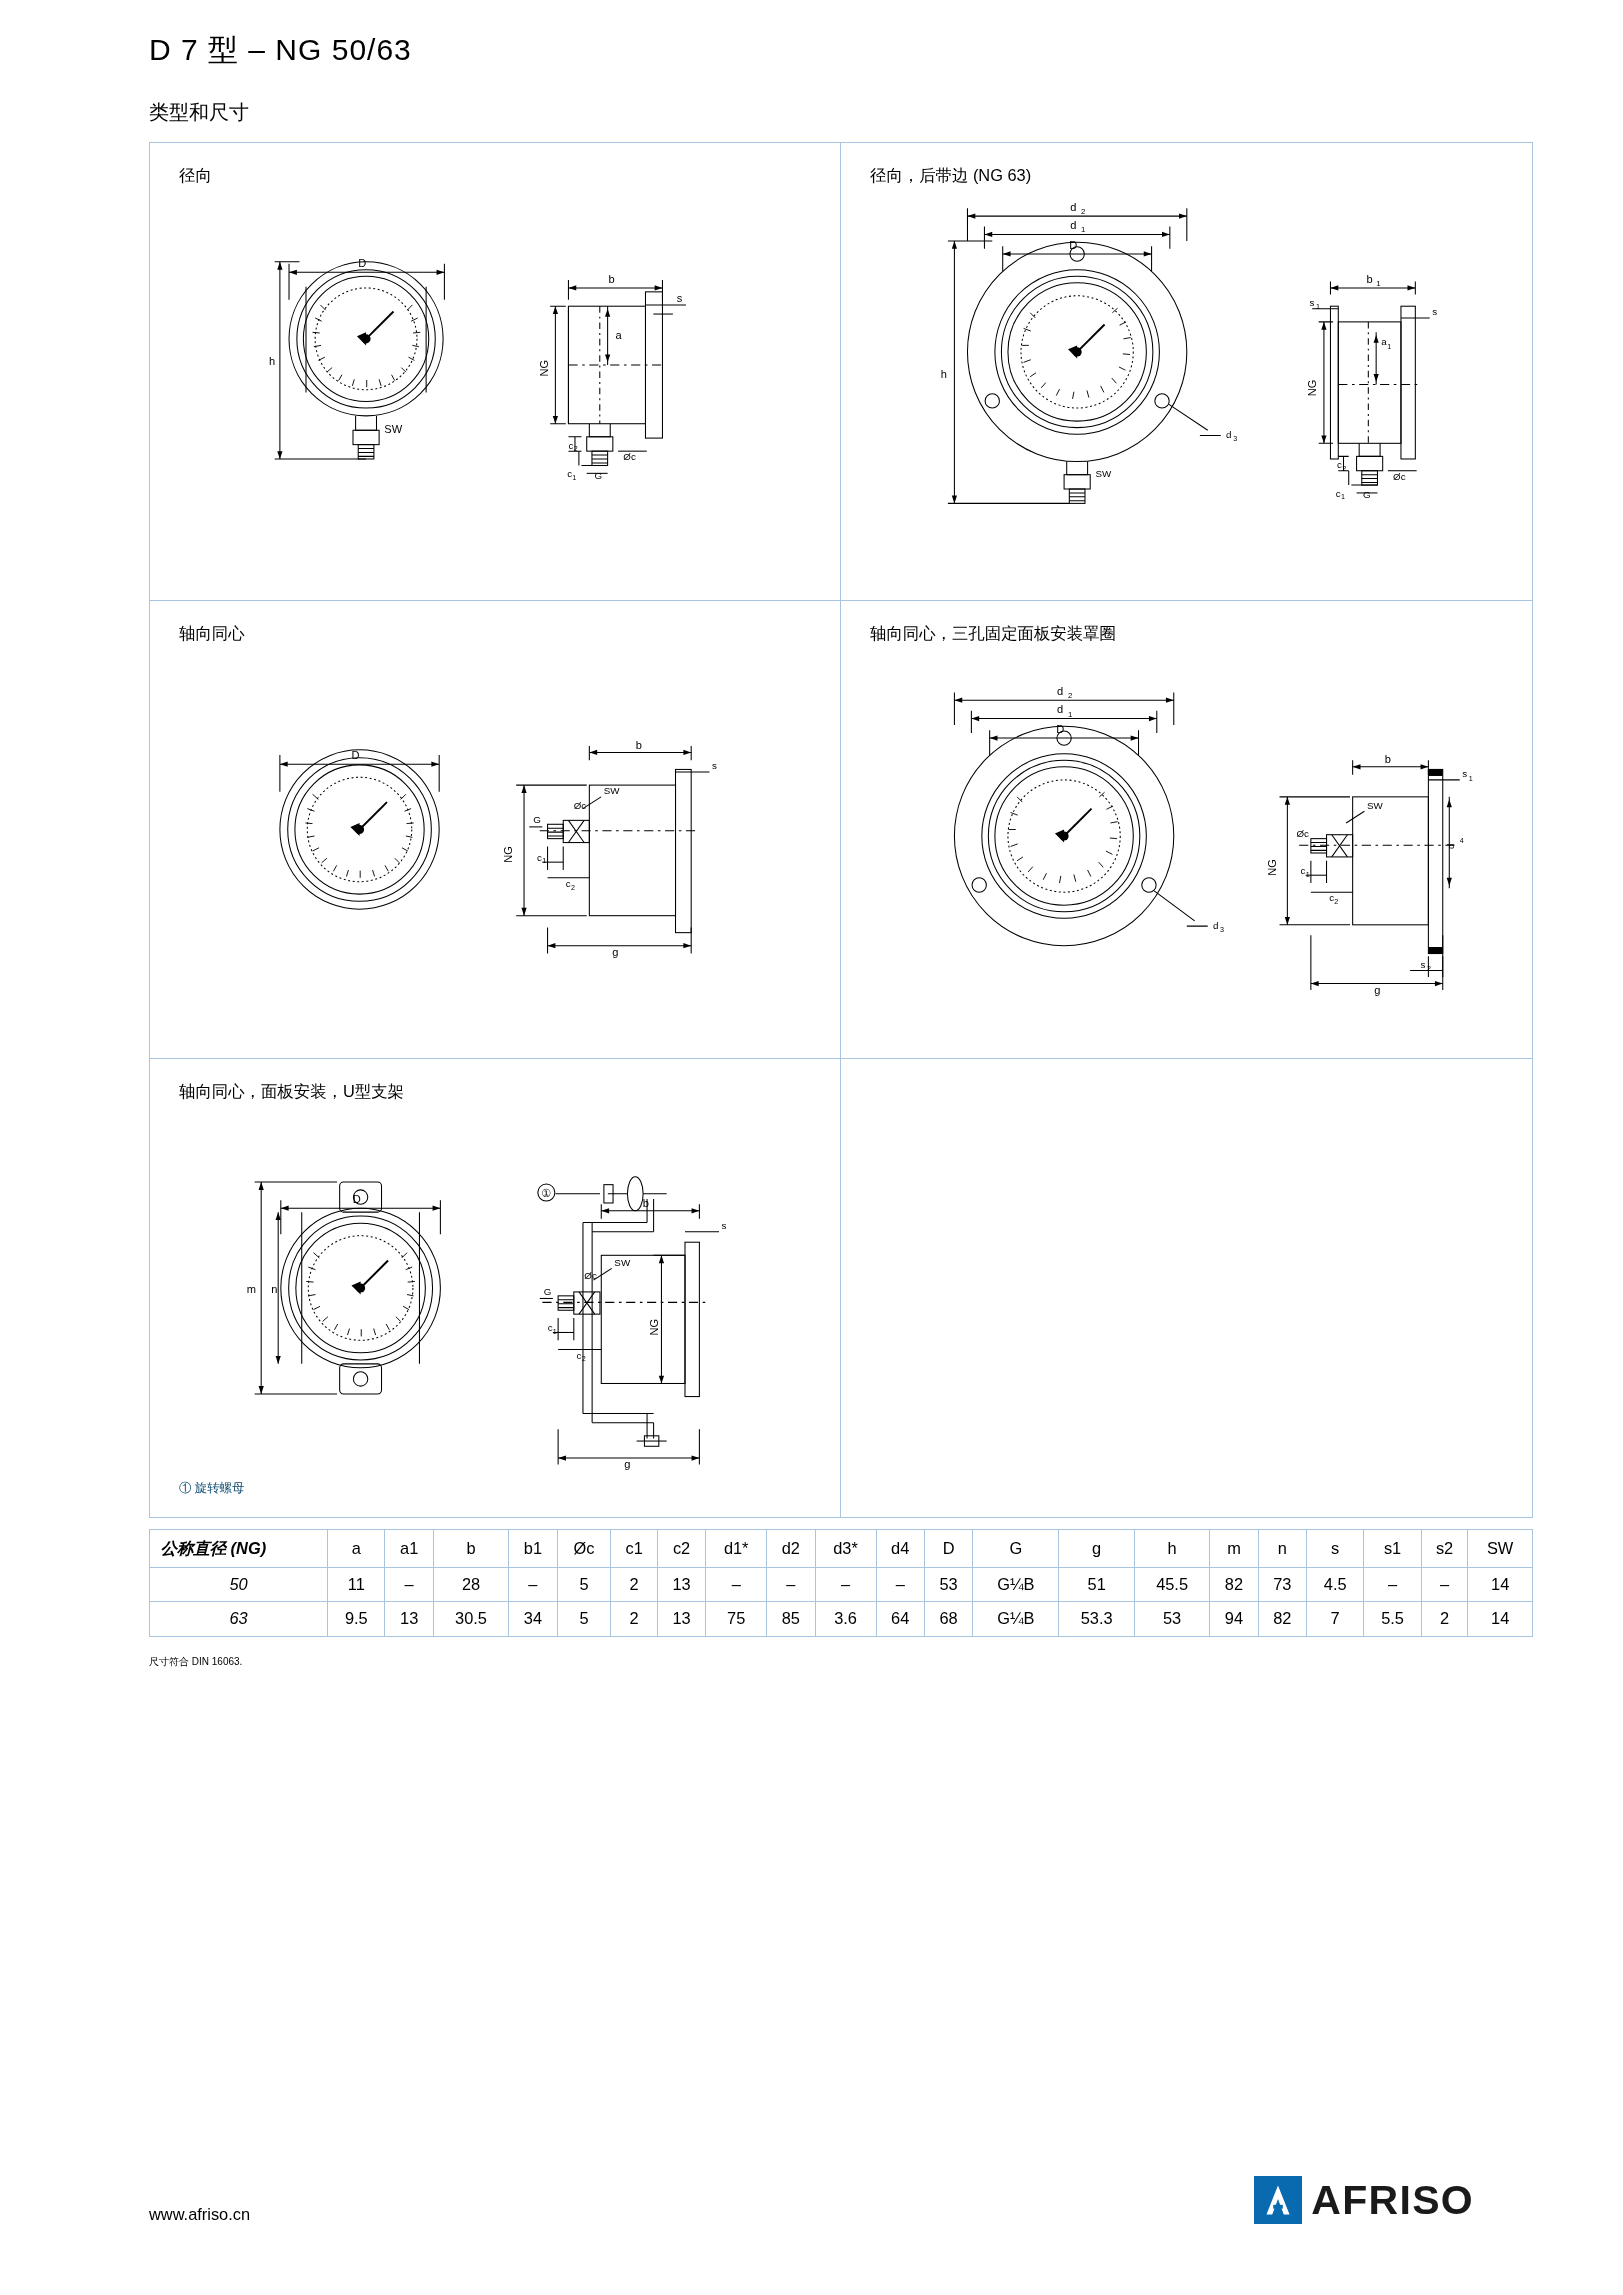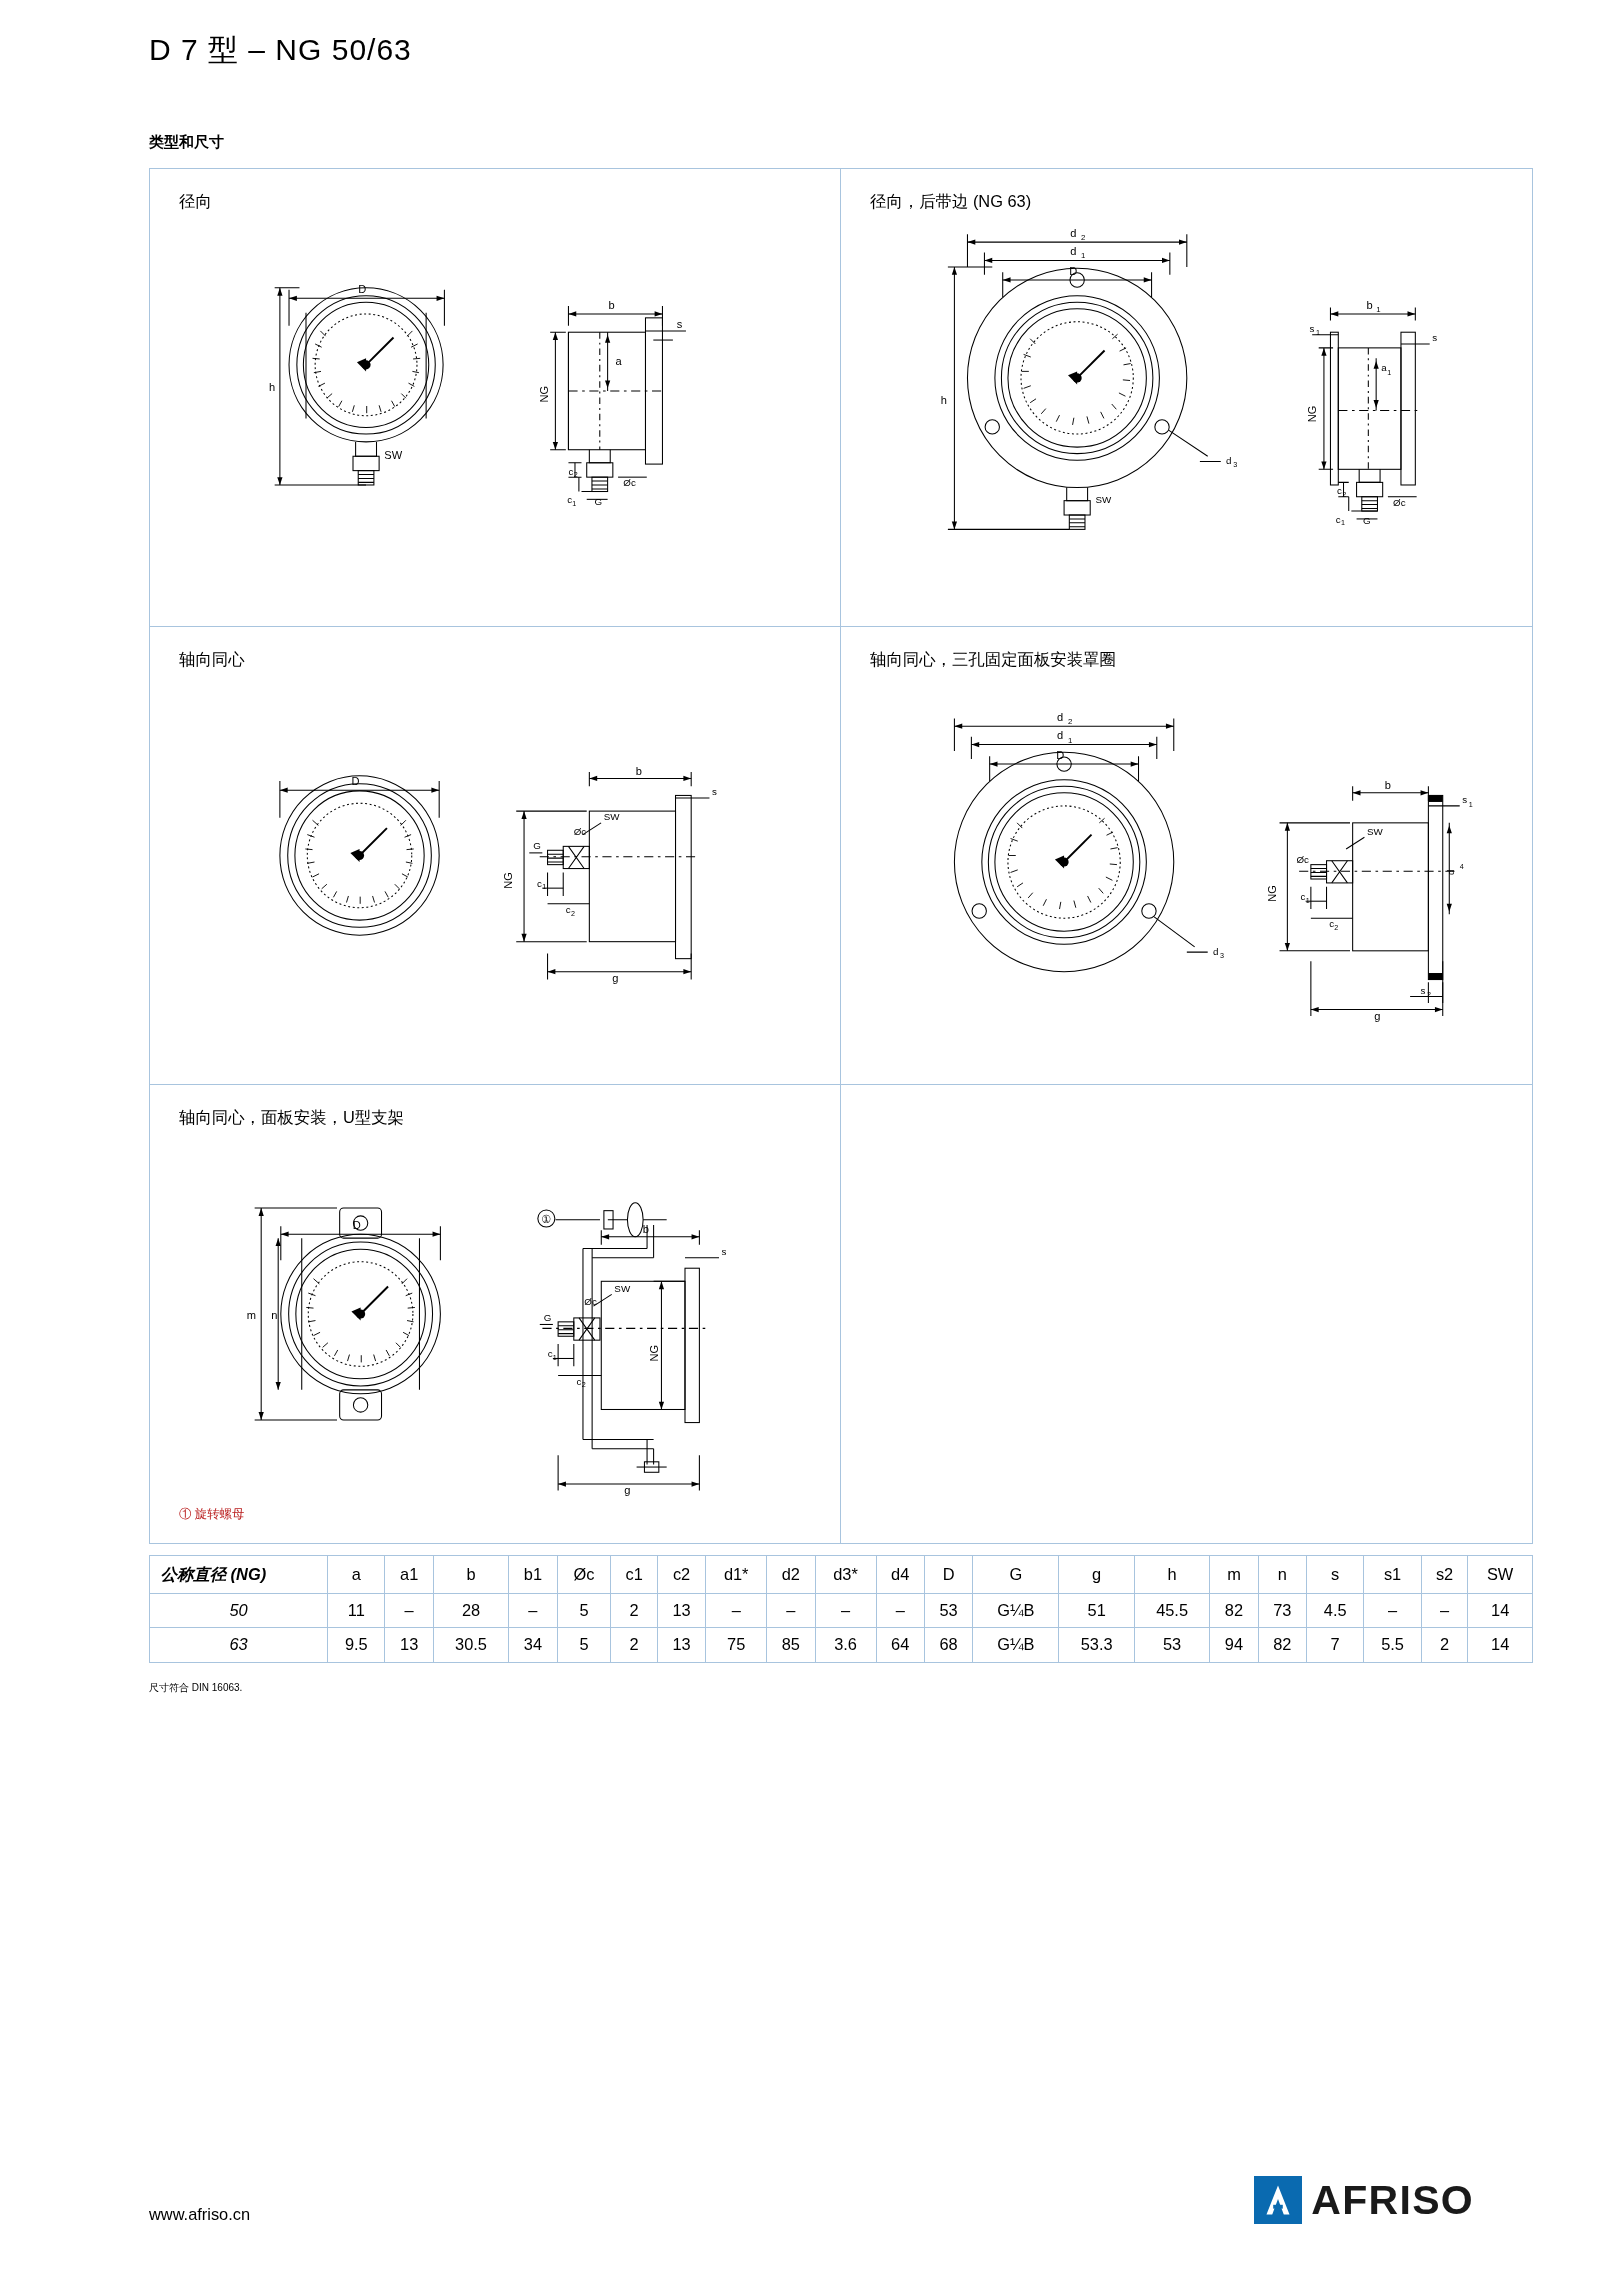--- a/index.html
+++ b/index.html
@@ -35,23 +35,23 @@
     margin-top: 75px;
     color: #000;
   }
   .subtitle {
     font-size: 30px;
     margin-top: 30px;
     letter-spacing: 1px;
     color: #000;
   }
   .section-label {
-    font-size: 15px;
-    font-weight: bold;
-    margin-top: 62px;
+    font-size: 20px;
+    font-weight: normal;
+    margin-top: 28px;
     color: #000;
   }
 
   
   .fig-grid {
     margin-top: 15.7px;
     border: 1.3px solid #a8c4de;
     display: grid;
     grid-template-columns: 1fr 1fr;
     grid-template-rows: 458px 458px 458px;
@@ -71,21 +71,21 @@
     top: 22px;
     font-size: 16.4px;
     color: #000000;
     white-space: nowrap;
   }
   .fig-note {
     position: absolute;
     left: 29px;
     bottom: 19.6px;
     font-size: 12.4px;
-    color: #b91c1c;
+    color: #0c4a6e;
   }
   .fig-draw {
     position: absolute;
     left: 0; top: 0; right: 0; bottom: 0;
   }
   .fig-draw svg { width: 100%; height: 100%; display:block; }
 
   
   .dim-title {
     font-size: 17.7px;

